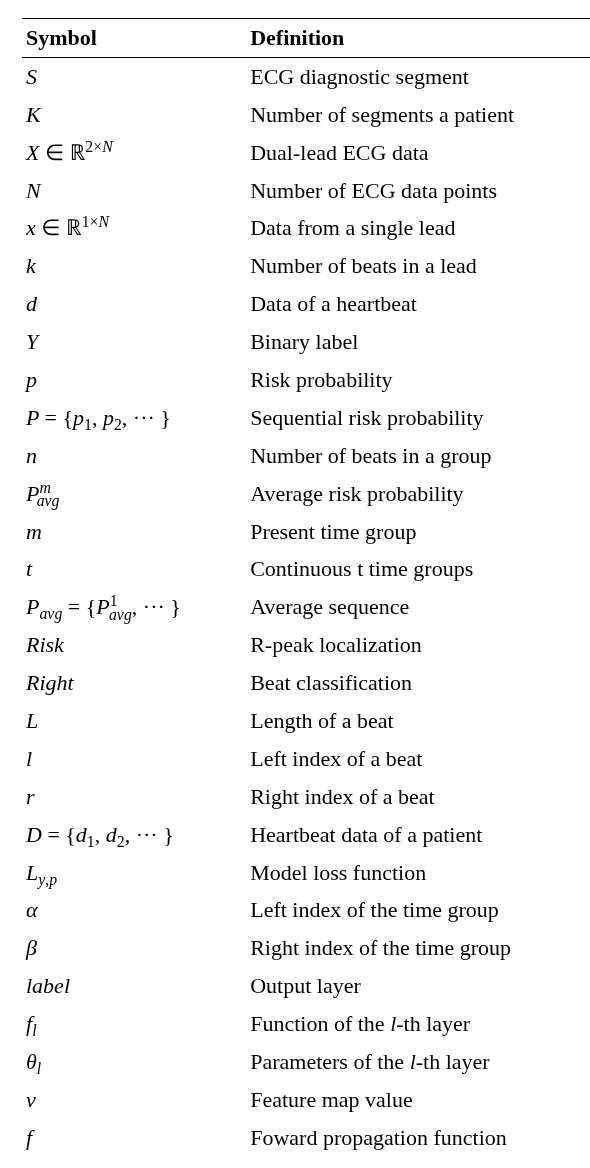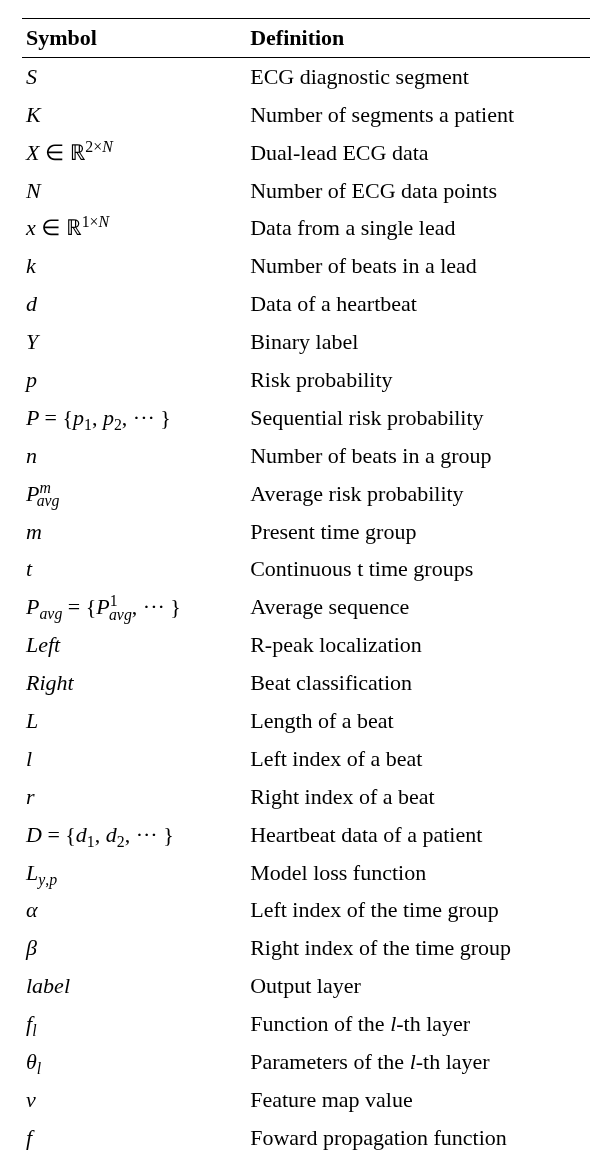--- a/index.html
+++ b/index.html
@@ -117,21 +117,21 @@
       </tr>
       <tr>
         <td class="sym"><i>t</i></td>
         <td class="def">Continuous t time groups</td>
       </tr>
       <tr>
         <td class="sym"><i>P</i><sub><i>avg</i></sub> <span class="rm">= {</span><i>P</i><sup><span class="rm">1</span></sup><sub style="margin-left:-0.55em"><i>avg</i></sub><span class="rm">, ··· }</span></td>
         <td class="def">Average sequence</td>
       </tr>
       <tr>
-        <td class="sym"><i>Left</i></td>
+        <td class="sym"><i>Risk</i></td>
         <td class="def">R-peak localization</td>
       </tr>
       <tr>
         <td class="sym"><i>Right</i></td>
         <td class="def">Beat classification</td>
       </tr>
       <tr>
         <td class="sym"><i>L</i></td>
         <td class="def">Length of a beat</td>
       </tr>

